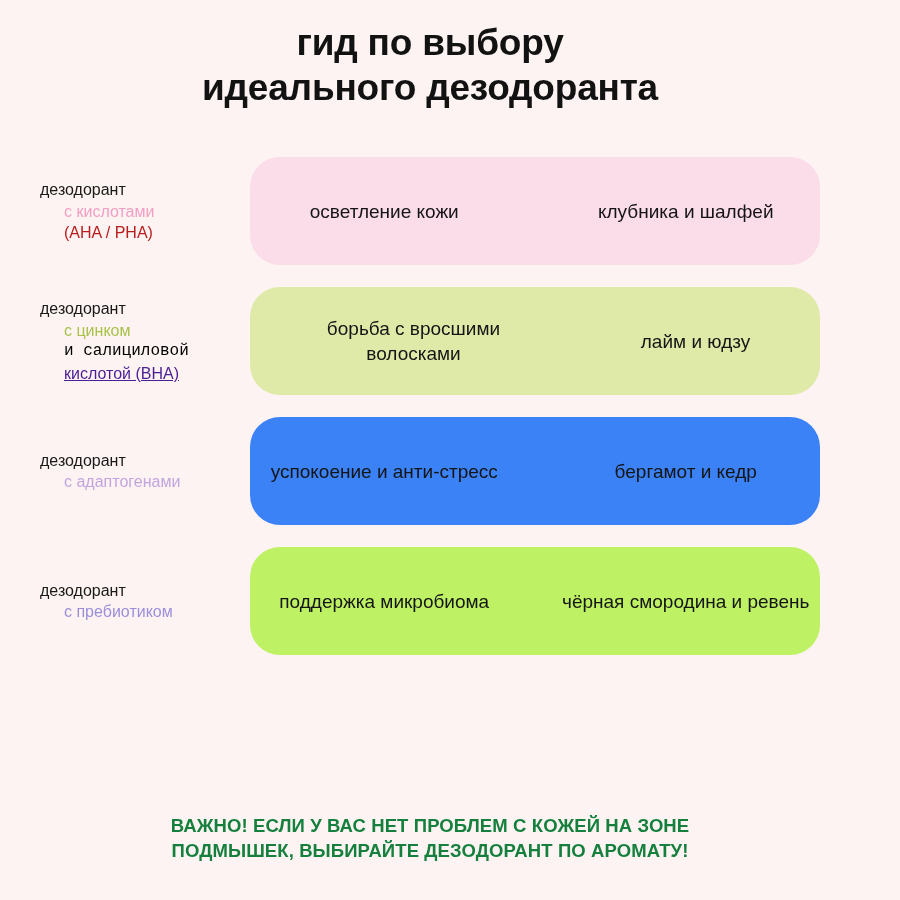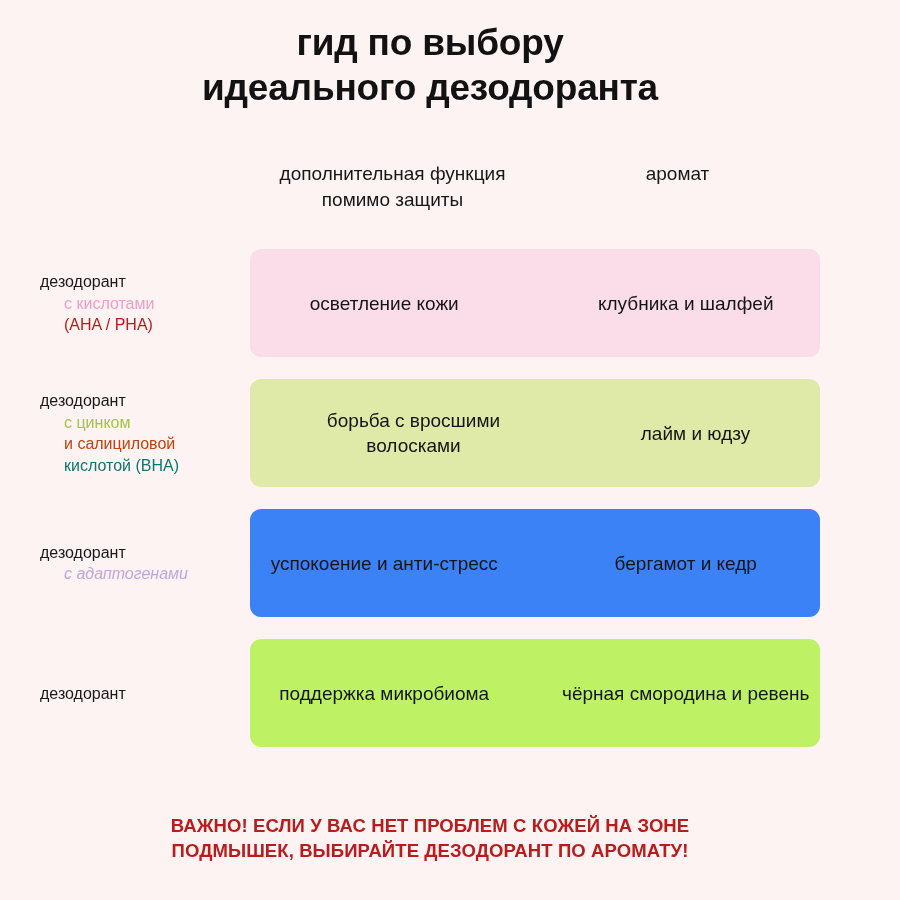--- a/index.html
+++ b/index.html
@@ -82,21 +82,21 @@
   }
   .row-label .prefix {
     color: #1a1a1a;
   }
   .row-label .accent {
     font-weight: normal;
     margin-left: 24px;
   }
   .row-card {
     flex: 1 1 auto;
-    border-radius: 11px;
+    border-radius: 30px;
     display: flex;
     align-items: center;
     min-height: 108px;
     box-sizing: border-box;
     gap: 33px;
   }
   .cell {
     flex: 1 1 0;
     text-align: center;
     font-size: 19px;
@@ -109,54 +109,39 @@
   
   .footer {
     position: absolute;
     left: 0;
     right: 0;
     bottom: 36px;
     text-align: center;
     font-size: 18.5px;
     font-weight: bold;
     line-height: 1.38;
-    color: #b91c1c;
+    color: #15803d;
     letter-spacing: 0.1px;
     padding: 0 32px;
     box-sizing: border-box;
   }
   .footer .line { display: block; }
 </style>
 </head>
 <body style="background: rgb(253, 243, 242);">
 
 <div class="page">
 
   <div class="title">
     <span class="line">гид по выбору</span>
     <span class="line">идеального дезодоранта</span>
   </div>
 
   <div class="table">
 
-    <div class="head-row">
-      <div class="col-label"></div>
-      <div class="col-a">
-        <div class="head-text">
-          <span class="line">дополнительная</span>
-          <span class="line">функция помимо</span>
-          <span class="line">защиты</span>
-        </div>
-      </div>
-      <div class="col-b">
-        <div class="head-text">
-          <span class="line">аромат</span>
-        </div>
-      </div>
-    </div>
 
     <div class="row">
       <div class="row-label">
         <span class="prefix">дезодорант</span>
         <span class="accent" style="color: rgb(242, 158, 196);">с кислотами</span>
         <span class="accent" style="color: #b91c1c;">(AHA / PHA)</span>
       </div>
       <div class="row-card" style="background: rgb(251, 220, 233);">
         <div class="cell">
           <span class="line">осветление</span>
@@ -166,56 +151,57 @@
           <span class="line">клубника</span>
           <span class="line">и шалфей</span>
         </div>
       </div>
     </div>
 
     <div class="row">
       <div class="row-label">
         <span class="prefix">дезодорант</span>
         <span class="accent" style="color: rgb(168, 194, 74);">с цинком</span>
-        <span class="accent" style="color: #c2410c;">и салициловой</span>
-        <span class="accent" style="color: #0f766e;">кислотой (BHA)</span>
+        <span class="accent" style="color: #000000; font-family: Liberation Mono, monospace;">и салициловой</span>
+        <span class="accent" style="color: #4c1d95; text-decoration: underline;">кислотой (BHA)</span>
       </div>
       <div class="row-card" style="background: rgb(223, 234, 168); padding-left: 39px;">
         <div class="cell">
           <span class="line">борьба</span>
           <span class="line">с вросшими</span>
           <span class="line">волосками</span>
         </div>
         <div class="cell">
           <span class="line">лайм</span>
           <span class="line">и юдзу</span>
         </div>
       </div>
     </div>
 
     <div class="row">
       <div class="row-label">
         <span class="prefix">дезодорант</span>
-        <span class="accent" style="color: rgb(194, 165, 222); font-style: italic;">с адаптогенами</span>
+        <span class="accent" style="color: rgb(194, 165, 222);">с адаптогенами</span>
       </div>
       <div class="row-card" style="background: #3b82f6;">
         <div class="cell">
           <span class="line">успокоение</span>
           <span class="line">и анти-стресс</span>
         </div>
         <div class="cell">
           <span class="line">бергамот</span>
           <span class="line">и кедр</span>
         </div>
       </div>
     </div>
 
     <div class="row">
       <div class="row-label">
         <span class="prefix">дезодорант</span>
+        <span class="accent" style="color: rgb(155, 143, 219);">с пребиотиком</span>
       </div>
       <div class="row-card" style="background: #bef264;">
         <div class="cell">
           <span class="line">поддержка</span>
           <span class="line">микробиома</span>
         </div>
         <div class="cell">
           <span class="line">чёрная</span>
           <span class="line">смородина</span>
           <span class="line">и ревень</span>

